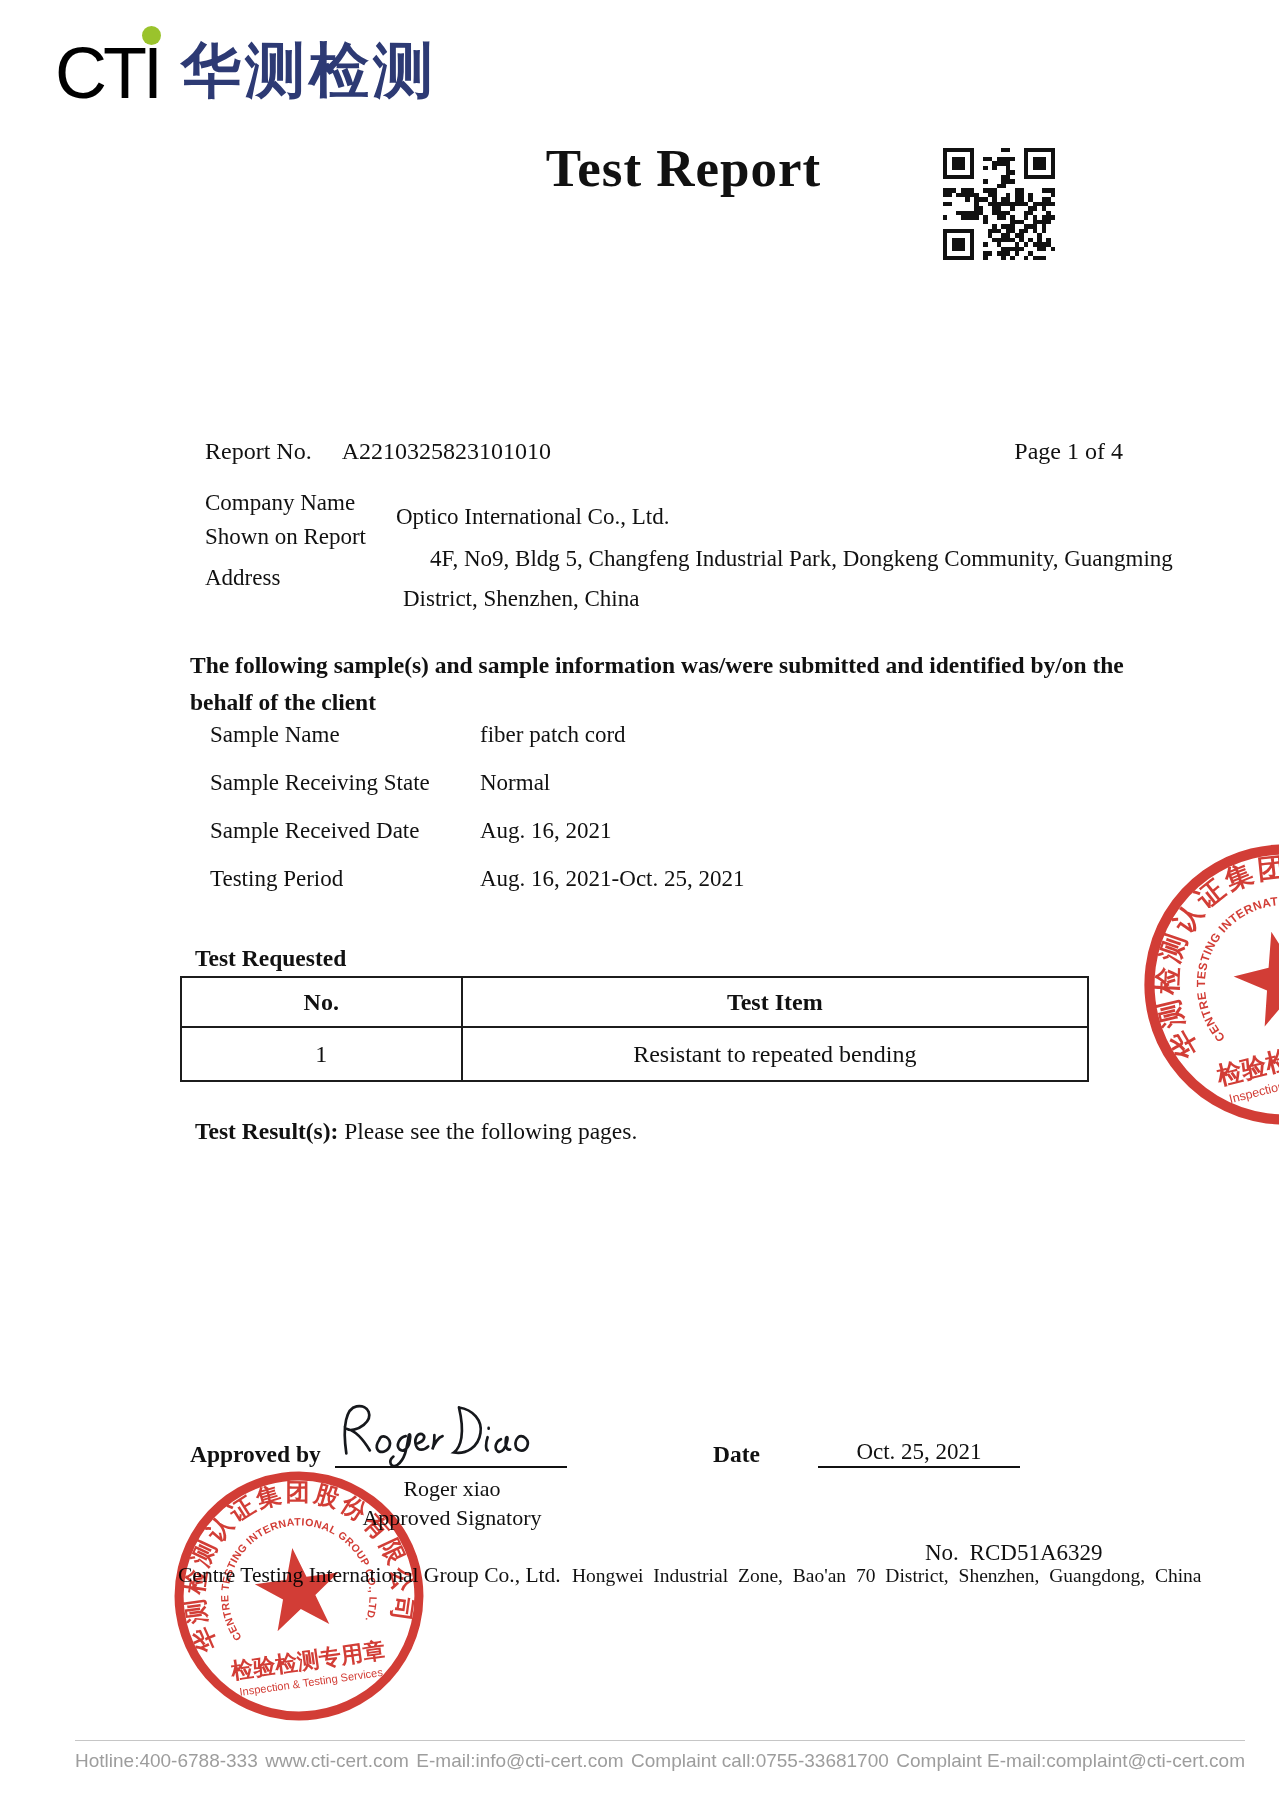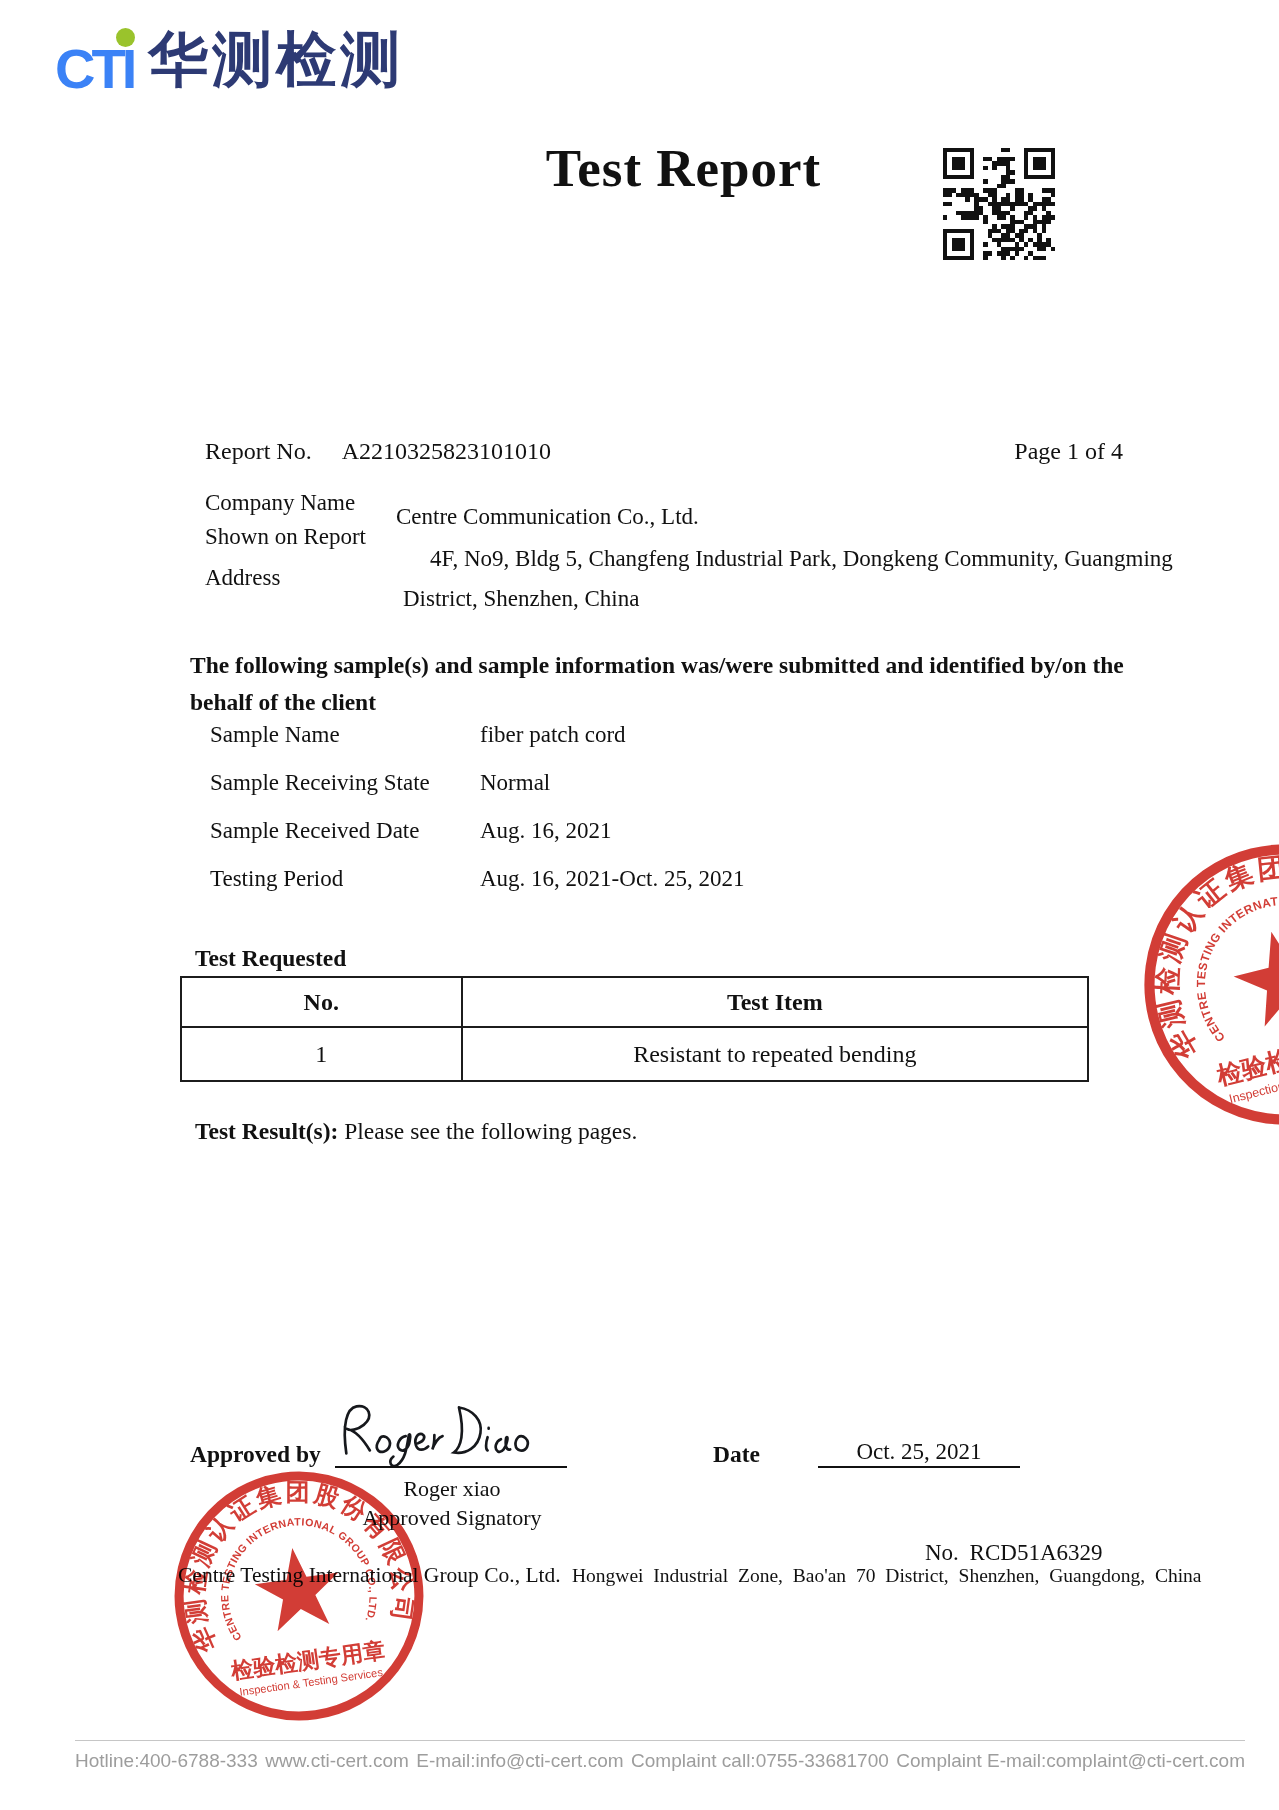--- a/index.html
+++ b/index.html
@@ -6,25 +6,25 @@
   html,body{margin:0;padding:0;background:#ffffff;}
   #page{
     position:relative;width:1279px;height:1810px;background:#ffffff;overflow:hidden;
     font-family:"Liberation Serif","DejaVu Serif",serif;color:#111;
   }
   .abs{position:absolute;}
 
   
   #logo{left:55px;top:30px;display:flex;align-items:flex-end;
         font-family:"Liberation Sans","DejaVu Sans",sans-serif;}
-  #logo .cti{position:relative;font-size:56px;line-height:0.82;font-weight:bold;
-        letter-spacing:-4px;color:#3b82f6;padding-top:14px;}
+  #logo .cti{position:relative;font-size:72px;line-height:0.82;font-weight:normal;
+        letter-spacing:-4px;color:#000000;padding-top:14px;}
   #logo .dot{position:absolute;top:-4px;right:-2px;width:19px;height:19px;border-radius:50%;
         background:#9ac32c;}
-  #logo .zh{font-size:60px;line-height:1;font-weight:bold;color:#2d3a74;margin-left:15px;
+  #logo .zh{font-size:60px;line-height:1;font-weight:bold;color:#2d3a74;margin-left:22px;
         letter-spacing:4px;padding-bottom:2px;}
 
   
   #title{left:0;top:138px;width:1279px;text-align:center;font-size:53px;font-weight:bold;
         letter-spacing:1px;margin-left:44px;}
 
   
   #qr{left:943px;top:148px;width:112px;height:112px;}
   #report-row{left:205px;top:438px;width:918px;display:flex;justify-content:space-between;font-size:24px;}
   #report-row .num{margin-left:30px;}
@@ -301,21 +301,21 @@
 
   <div id="report-row" class="abs">
     <span><span>Report No.</span><span class="num">A2210325823101010</span></span>
     <span>Page 1 of 4</span>
   </div>
 
   <div id="company-label" class="abs">
     <div>Company Name</div>
     <div>Shown on Report</div>
   </div>
-  <div id="company-value" class="abs">Centre Communication Co., Ltd.</div>
+  <div id="company-value" class="abs">Optico International Co., Ltd.</div>
   <div id="address-label" class="abs">Address</div>
   <div id="address-line1" class="abs">4F, No9, Bldg 5, Changfeng Industrial Park, Dongkeng Community, Guangming</div>
   <div id="address-line2" class="abs">District, Shenzhen, China</div>
 
   <div id="stmt1" class="abs stmt">The following sample(s) and sample information was/were submitted and identified by/on the</div>
   <div id="stmt2" class="abs stmt">behalf of the client</div>
 
   <div class="abs srow" style="top:770px">
     <span>Sample Receiving State</span><span class="val">Normal</span>
   </div>

